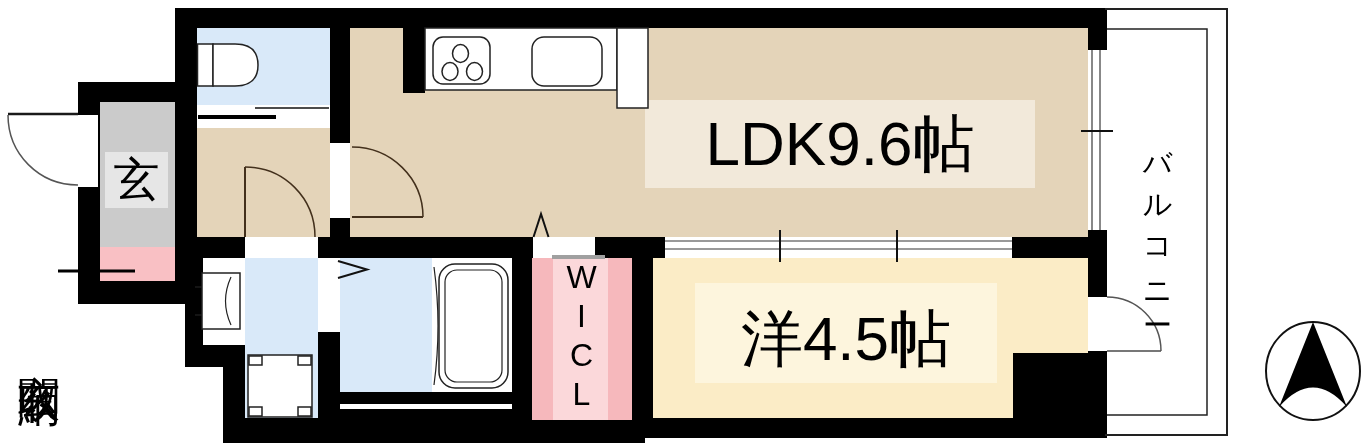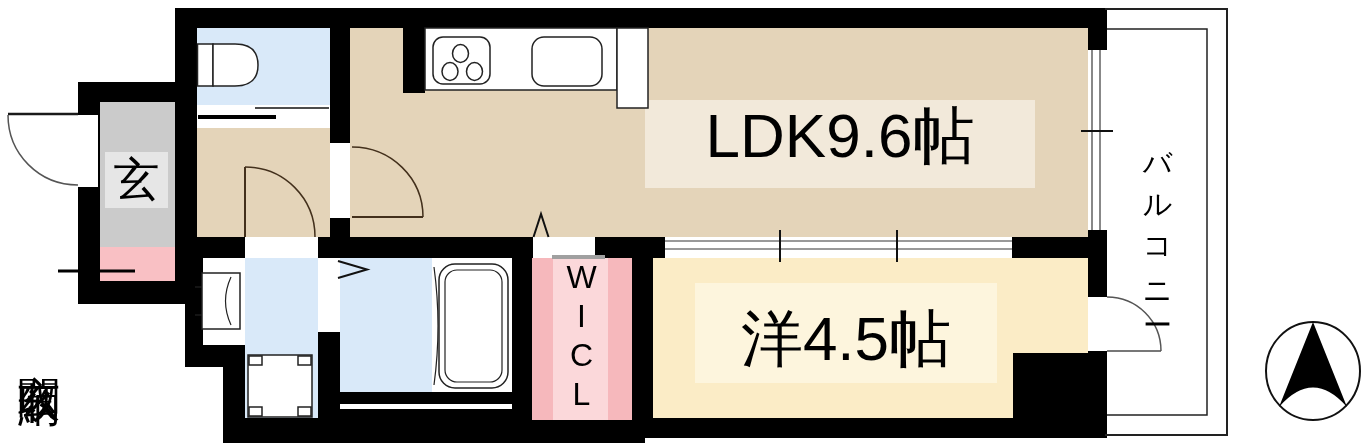--- a/index.html
+++ b/index.html
@@ -160,20 +160,20 @@
     </g>
 
     <line x1="58" y1="271" x2="135" y2="271" stroke="#000" stroke-width="3"></line>
 
     <g>
       <ellipse cx="1313" cy="371" rx="47" ry="49" fill="#fff" stroke="#111" stroke-width="2"></ellipse>
       <path d="M1313,322 L1347,407 Q1313,368 1279,407 Z" fill="#000"></path>
     </g>
   </svg>
 
-  <div class="label" style="left:645px;top:92px;width:390px;height:88px;font-size:62px;">LDK9.6帖</div>
+  <div class="label" style="left:645px;top:100px;width:390px;height:88px;font-size:62px;">LDK9.6帖</div>
   <div class="label" style="left:695px;top:283px;width:302px;height:112px;font-size:62px;">洋4.5帖</div>
   <div class="vtext" style="left:561px;top:262px;width:40px;height:150px;font-size:32px;letter-spacing:3px;">WICL</div>
   <div class="vtext" style="left:1141px;top:126px;width:34px;height:200px;font-size:29px;letter-spacing:12px;">バルコニー</div>
   <div class="label" style="left:105px;top:152px;width:63px;height:56px;font-size:46px;">玄</div>
   <div class="vtext" style="left:16px;top:250px;width:46px;height:198px;font-size:42px;letter-spacing:4px;">玄関収納</div>
 
 </div>
 
 </body></html>

